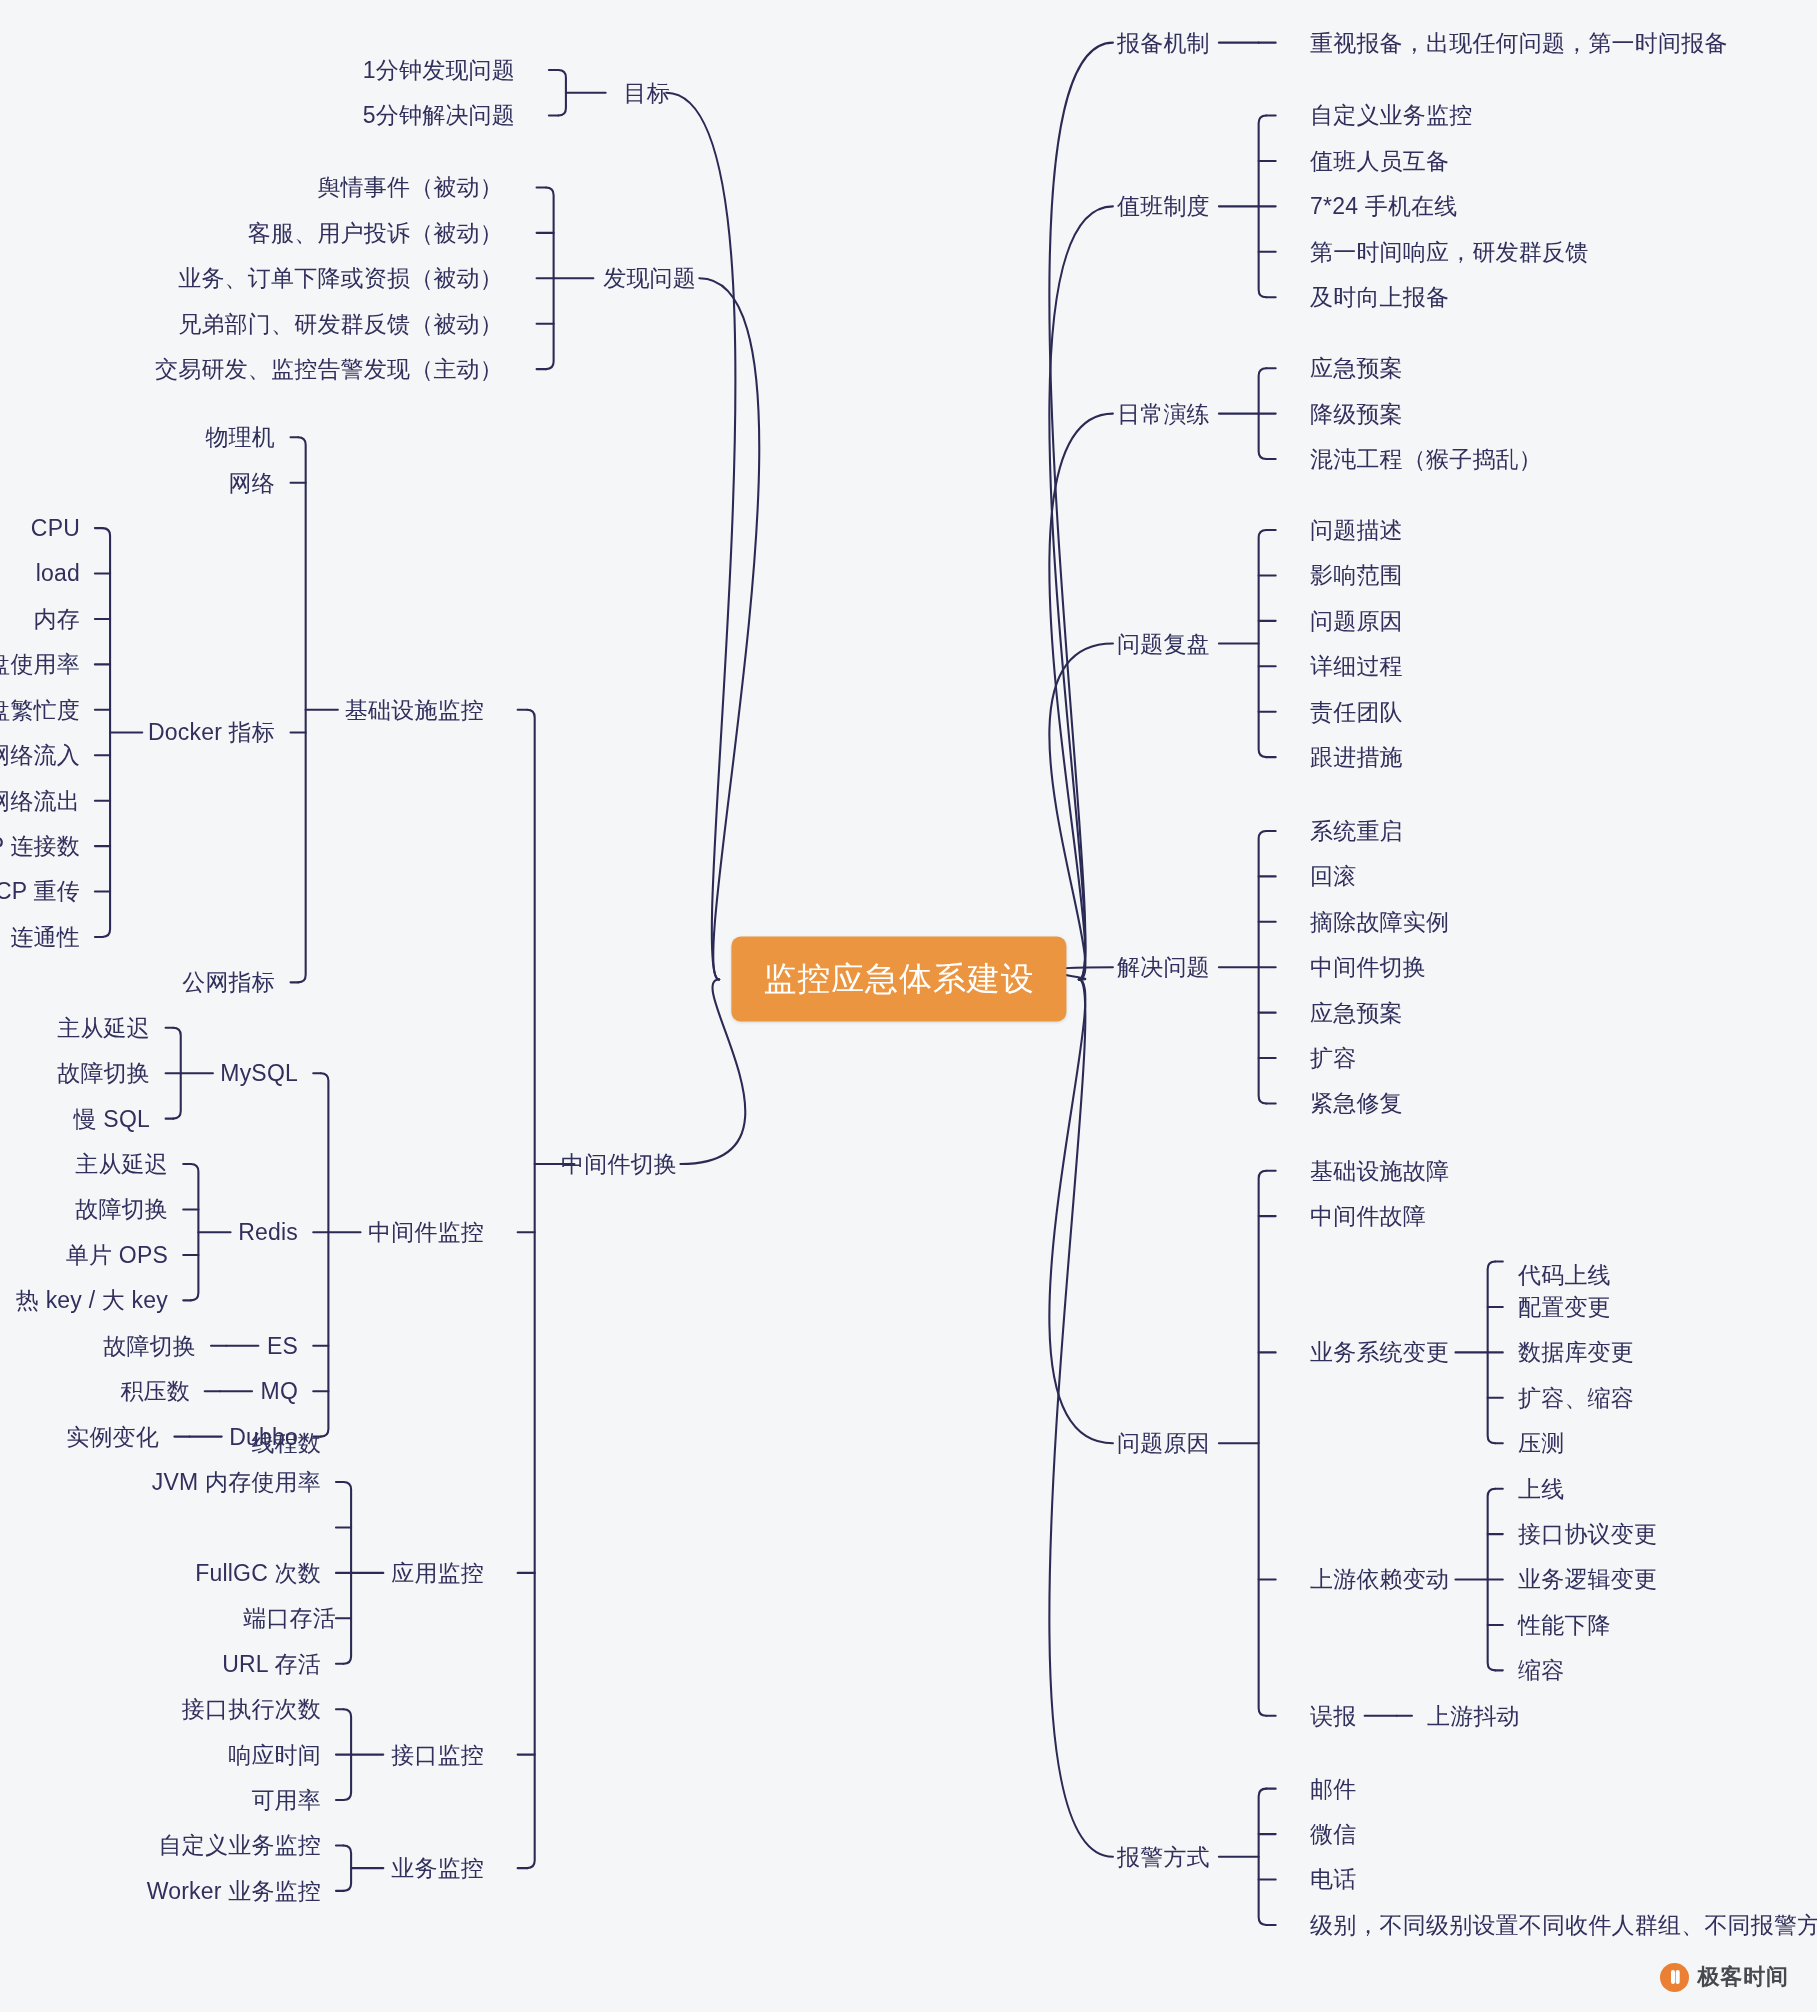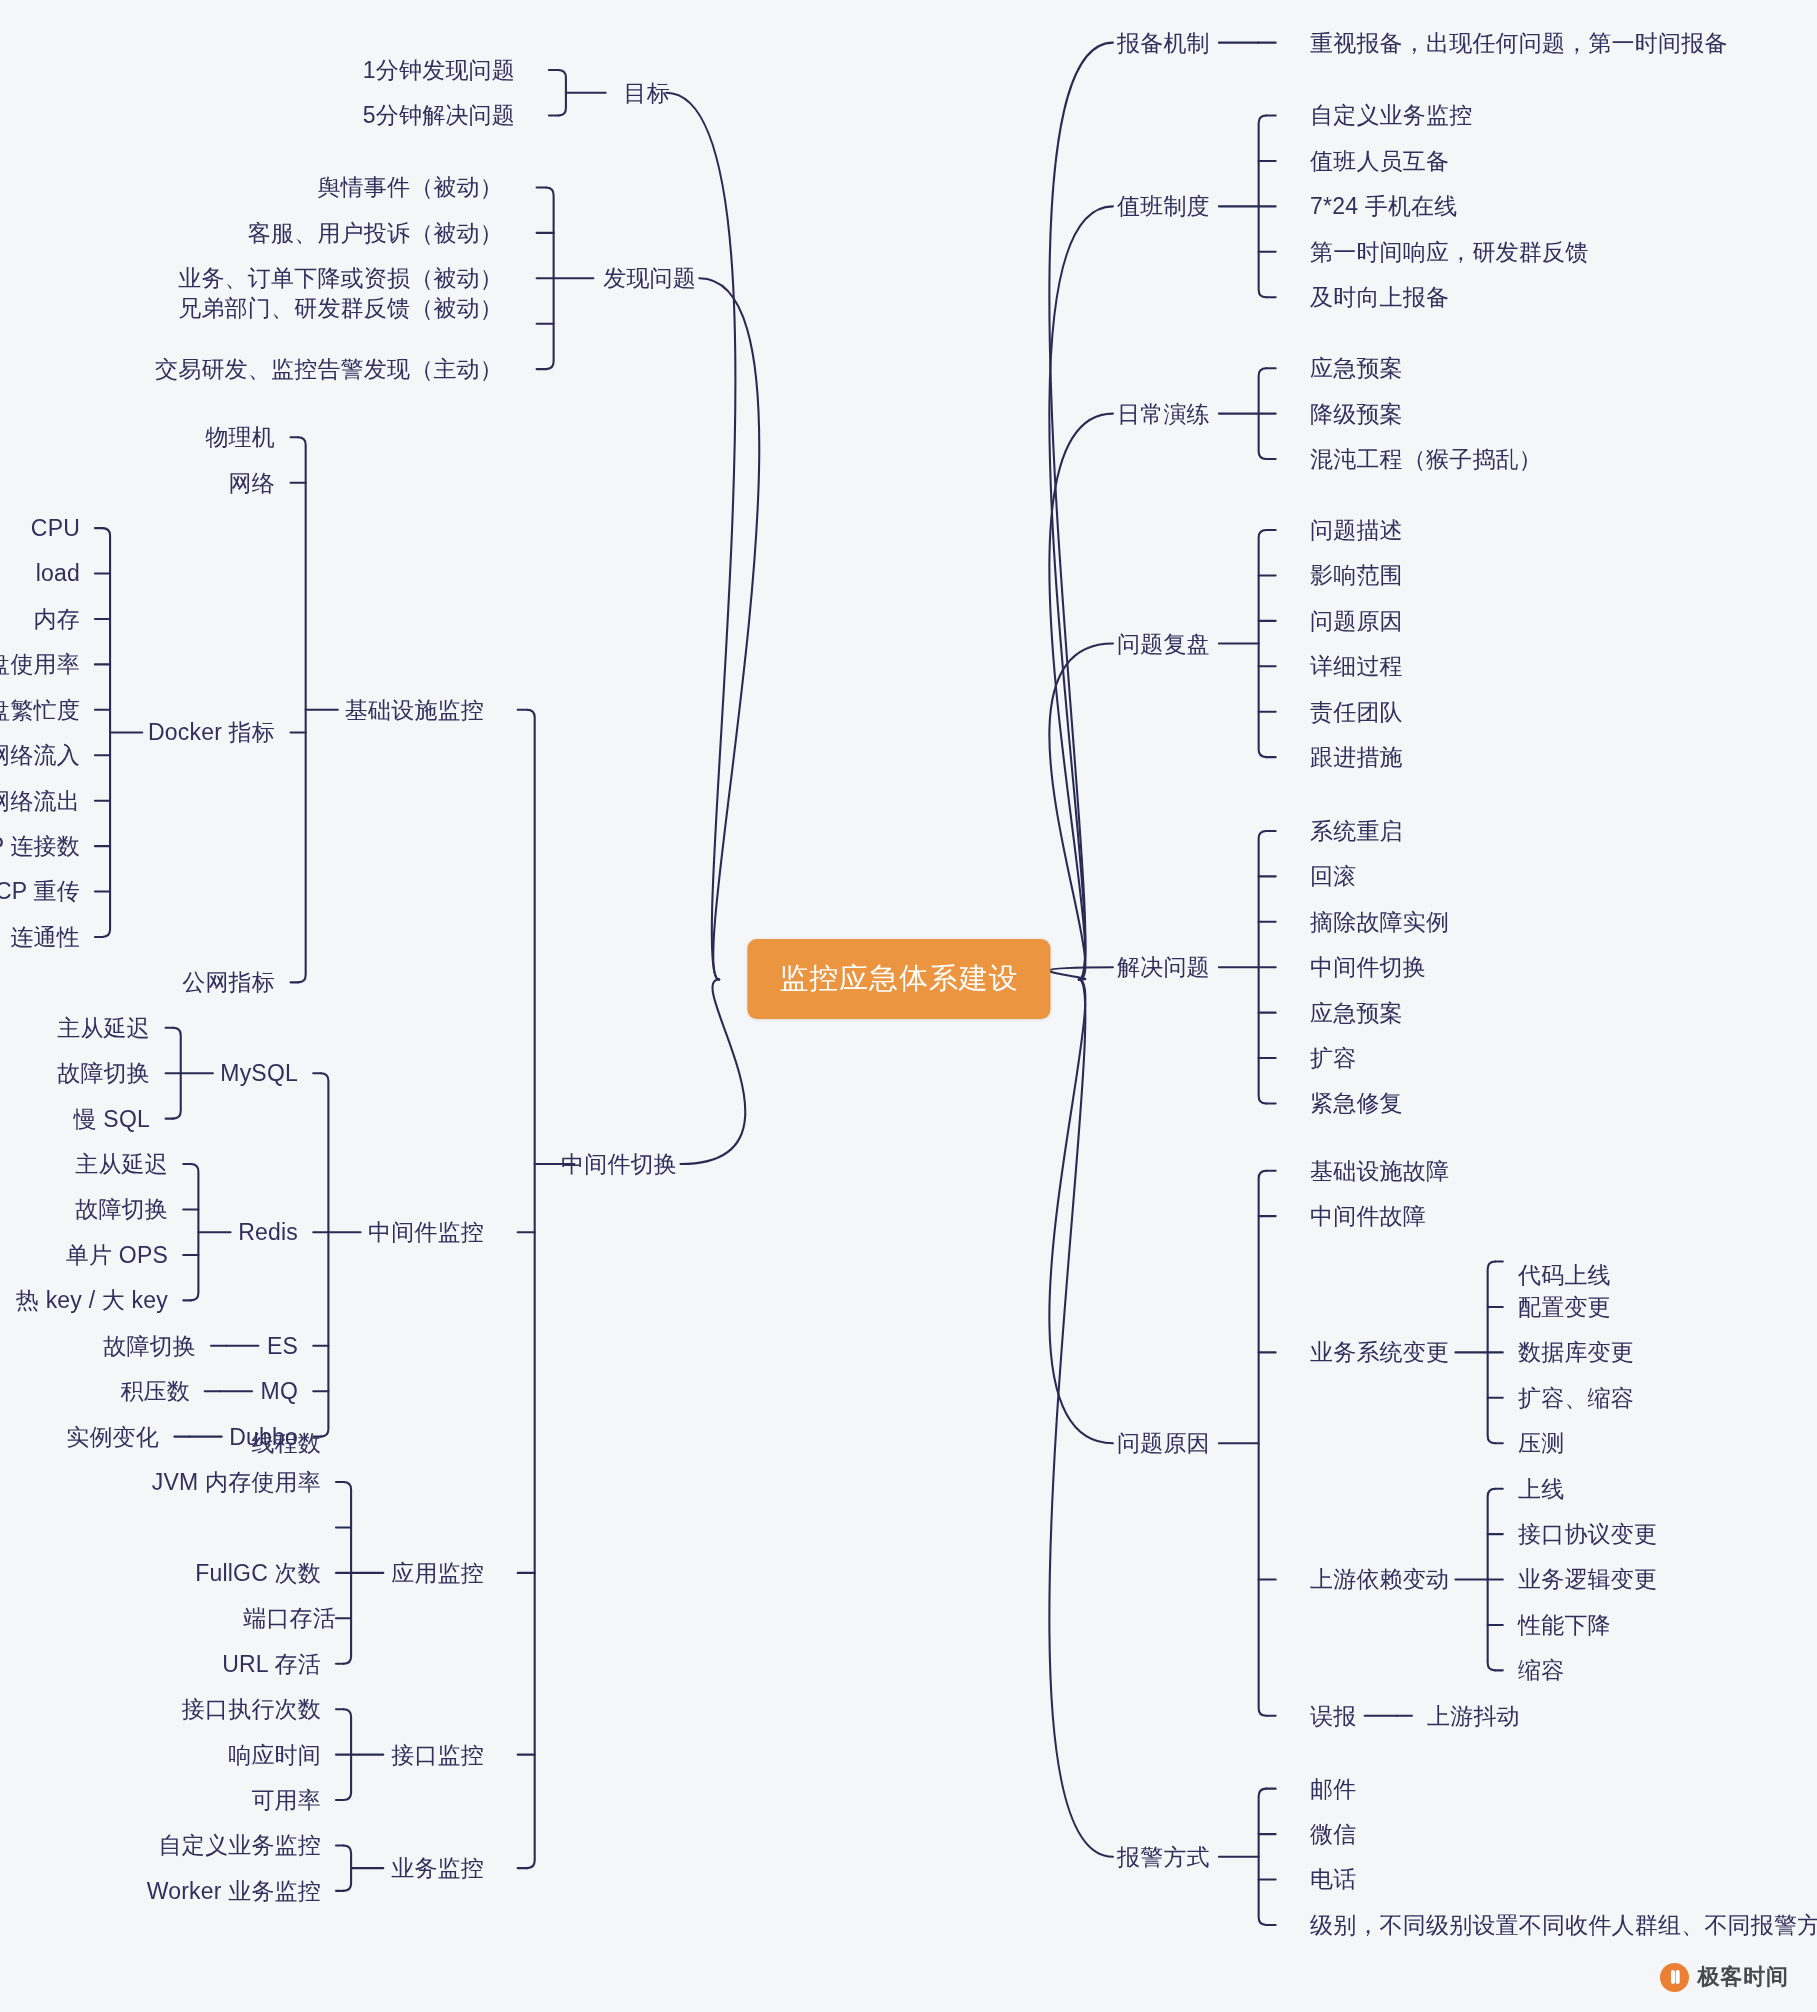--- a/index.html
+++ b/index.html
@@ -19,21 +19,21 @@
     line-height:1;
     color:#312f5c;
     letter-spacing:0.2px;
   }
   .node.r{transform:translate(-100%,-50%);}   
   .node.l{transform:translate(0,-50%);}       
   .root{
     position:absolute;
     background:#eb9540;
     color:#ffffff;
-    font-size:29px;
+    font-size:33px;
     border-radius:9.5px;
     padding:20px 32px;
     transform:translate(-50%,-50%);
     box-shadow:0 0.9px 2.8px rgba(0,0,0,.10);
     letter-spacing:0.9px;
   }
   .brand{
     position:absolute;right:28px;bottom:21px;
     display:flex;align-items:center;gap:8.5px;
     opacity:.95;
@@ -204,21 +204,21 @@
   <div class="root" id="root-node" style="left:899px;top:979px;">监控应急体系建设</div>
 
   <div id="nodes-layer">
       <div class="node r" style="left: 662px; top: 93px; margin-left: 8px;">目标</div>
       <div class="node r" style="left: 515px; top: 70px;">1分钟发现问题</div>
       <div class="node r" style="left: 515px; top: 115px;">5分钟解决问题</div>
       <div class="node r" style="left: 696px; top: 278px;">发现问题</div>
       <div class="node r" style="left: 503px; top: 187px;">舆情事件（被动）</div>
       <div class="node r" style="left: 503px; top: 233px;">客服、用户投诉（被动）</div>
       <div class="node r" style="left: 503px; top: 278px;">业务、订单下降或资损（被动）</div>
-      <div class="node r" style="left: 503px; top: 308px;">兄弟部门、研发群反馈（被动）</div>
+      <div class="node r" style="left: 503px; top: 324px;">兄弟部门、研发群反馈（被动）</div>
       <div class="node r" style="left: 503px; top: 369px;">交易研发、监控告警发现（主动）</div>
       <div class="node r" style="left: 677px; top: 1164px;">中间件切换</div>
       <div class="node r" style="left: 484px; top: 710px;">基础设施监控</div>
       <div class="node r" style="left: 275px; top: 437px;">物理机</div>
       <div class="node r" style="left: 275px; top: 483px;">网络</div>
       <div class="node r" style="left: 275px; top: 732px;">Docker 指标</div>
       <div class="node r" style="left: 80px; top: 528px;">CPU</div>
       <div class="node r" style="left: 80px; top: 573px;">load</div>
       <div class="node r" style="left: 80px; top: 619px;">内存</div>
       <div class="node r" style="left: 80px; top: 664px;">磁盘使用率</div>

